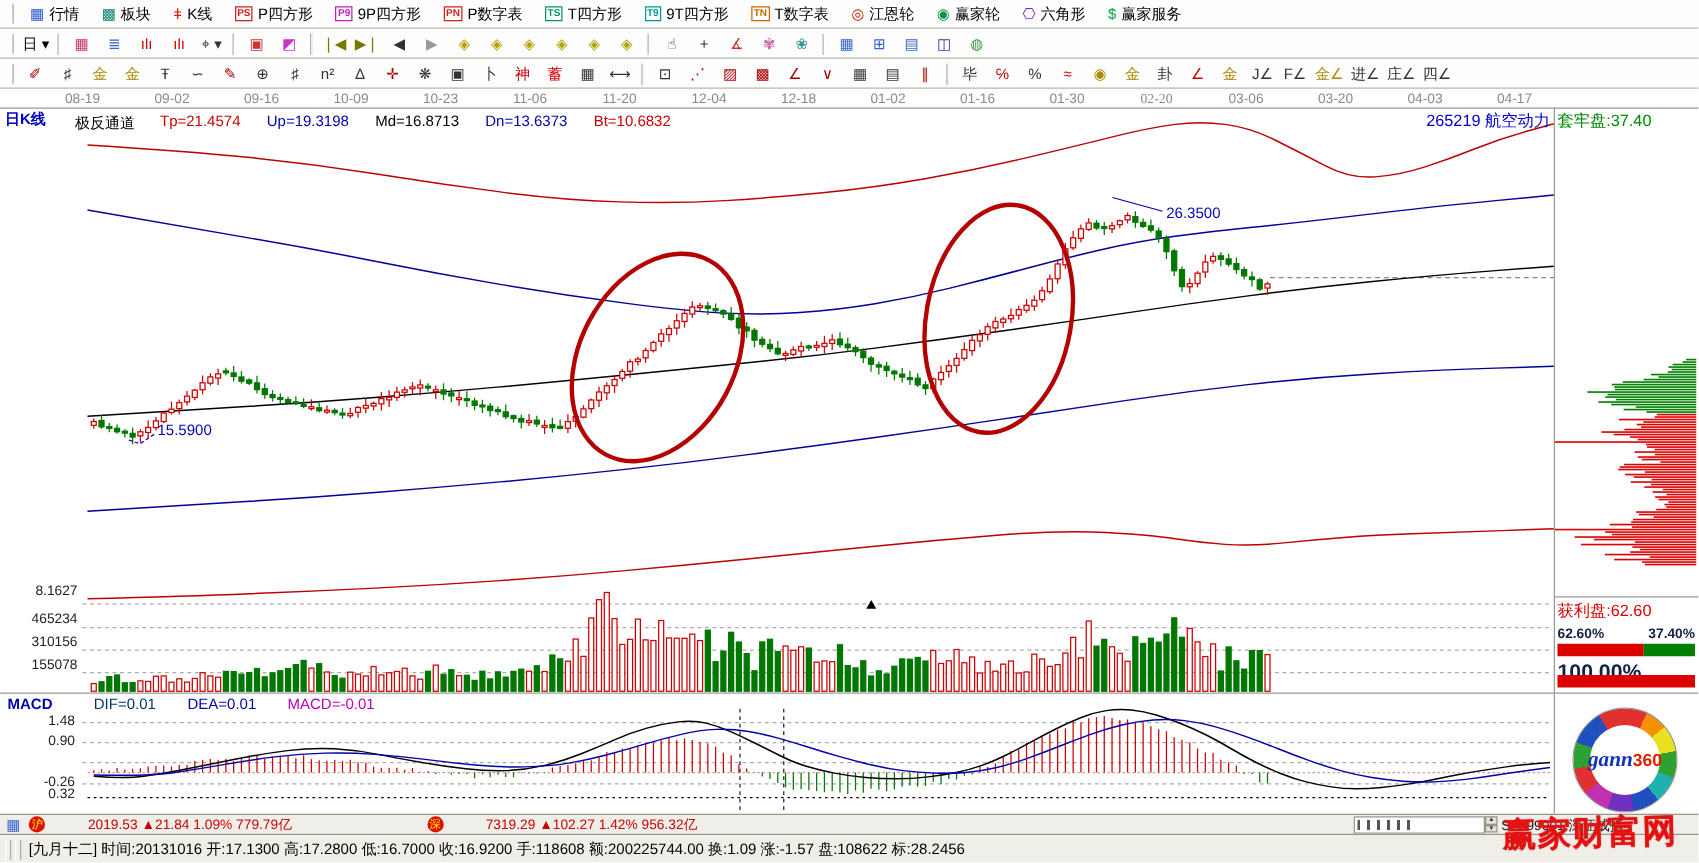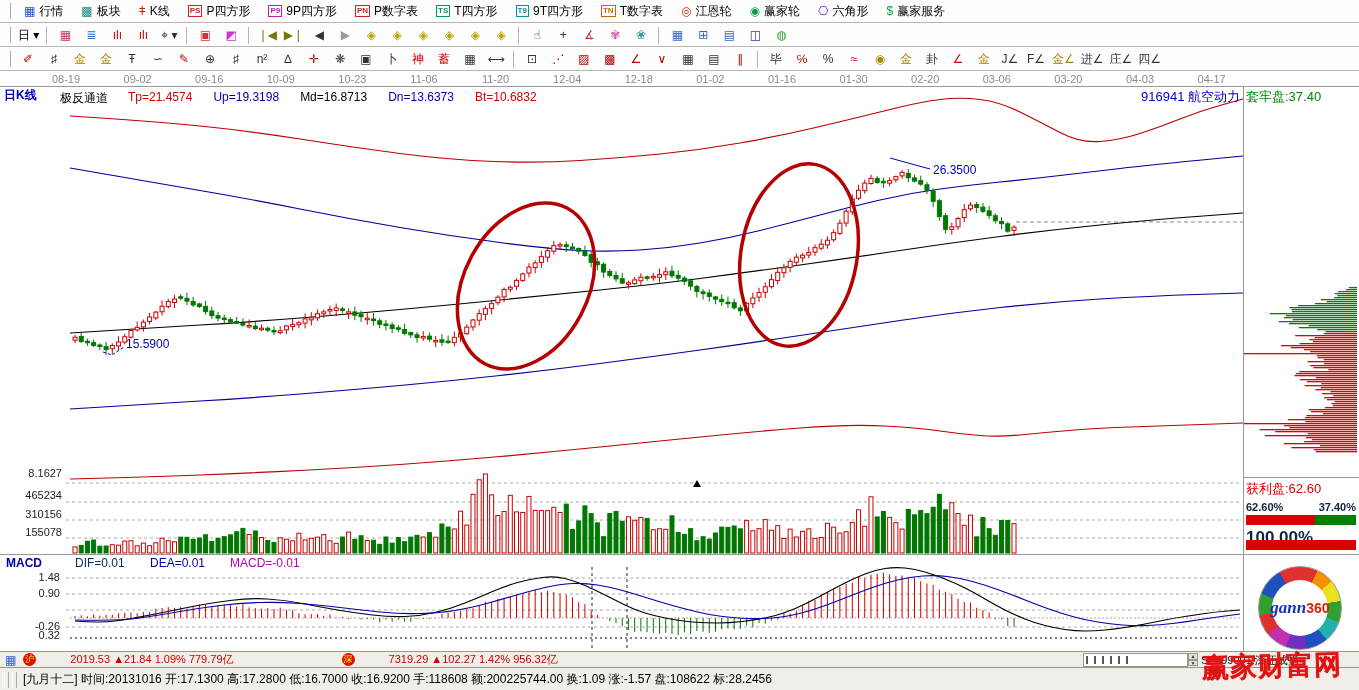--- a/index.html
+++ b/index.html
@@ -215,21 +215,21 @@
       <span class="datelbl" style="left: 186.2px;">09-16</span>
       <span class="datelbl" style="left: 257.8px;">10-09</span>
       <span class="datelbl" style="left: 329.4px;">10-23</span>
       <span class="datelbl" style="left: 401px;">11-06</span>
       <span class="datelbl" style="left: 472.6px;">11-20</span>
       <span class="datelbl" style="left: 544.2px;">12-04</span>
       <span class="datelbl" style="left: 615.8px;">12-18</span>
       <span class="datelbl" style="left: 687.4px;">01-02</span>
       <span class="datelbl" style="left: 759px;">01-16</span>
       <span class="datelbl" style="left: 830.6px;">01-30</span>
-      <span class="datelbl" style="left: 902.2px;">02-20</span>
+      <span class="datelbl" style="left: 902.2px; font-family: Liberation Serif, serif;">02-20</span>
       <span class="datelbl" style="left: 973.8px;">03-06</span>
       <span class="datelbl" style="left: 1045.4px;">03-20</span>
       <span class="datelbl" style="left: 1117px;">04-03</span>
       <span class="datelbl" style="left: 1188.6px;">04-17</span>
     </div>
 
   <svg id="chartsvg" width="1359" height="651" viewBox="0 0 1359 651">
     <g id="g-frame">
         <line x1="0" y1="86.5" x2="1359" y2="86.5" stroke="#999" stroke-width="1"></line>
         <line x1="0" y1="554.5" x2="1359" y2="554.5" stroke="#999" stroke-width="1"></line>
@@ -970,21 +970,21 @@
 
   <div class="clbl" style="left:4px;top:87px;color:#0000bb;font-weight:bold;">日K线</div>
   <div class="clbl" style="left:60px;top:90px;color:#000;">极反通道</div>
   <div class="clbl" id="ind-vals" style="left:128px;top:90px;display:flex;gap:21px;">
       <span style="color: rgb(204, 0, 0);">Tp=21.4574</span>
       <span style="color: rgb(0, 0, 170);">Up=19.3198</span>
       <span style="color: rgb(0, 0, 0);">Md=16.8713</span>
       <span style="color: rgb(0, 0, 170);">Dn=13.6373</span>
       <span style="color: rgb(204, 0, 0);">Bt=10.6832</span>
     </div>
-  <div class="clbl" style="left:1040px;top:88px;width:200px;text-align:right;color:#0000cc;font-size:13px;">916941 航空动力</div>
+  <div class="clbl" style="left:1040px;top:88px;width:200px;text-align:right;color:#0000cc;font-size:13px;">265219 航空动力</div>
   <div class="clbl" style="left:933px;top:163px;color:#0000bb;">26.3500</div>
   <div class="clbl" style="left:126px;top:337px;color:#0000bb;">15.5900</div>
   <div class="clbl num" style="left:10px;top:467px;width:52px;">8.1627</div>
   <div class="clbl num" style="left:8px;top:489px;width:54px;">465234</div>
   <div class="clbl num" style="left:8px;top:508px;width:54px;">310156</div>
   <div class="clbl num" style="left:8px;top:526px;width:54px;">155078</div>
   <div class="clbl" style="left:6px;top:556px;color:#0000aa;font-weight:bold;">MACD</div>
   <div class="clbl" style="left:75px;top:556px;color:#003366;">DIF=0.01</div>
   <div class="clbl" style="left:150px;top:556px;color:#0000aa;">DEA=0.01</div>
   <div class="clbl" style="left:230px;top:556px;color:#bb00bb;">MACD=-0.01</div>

